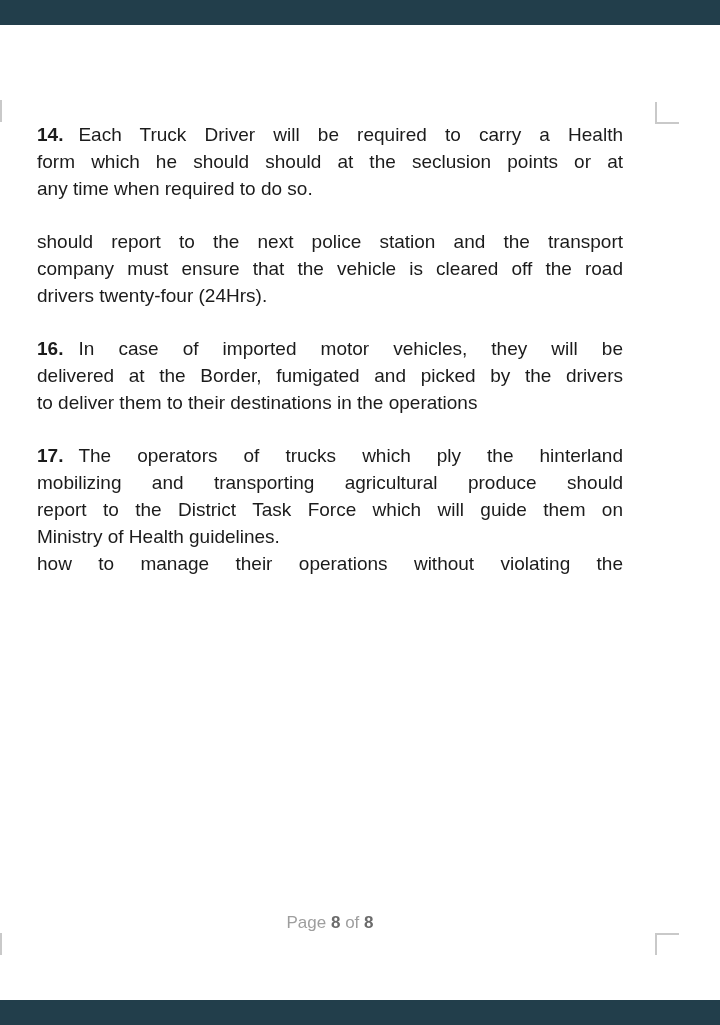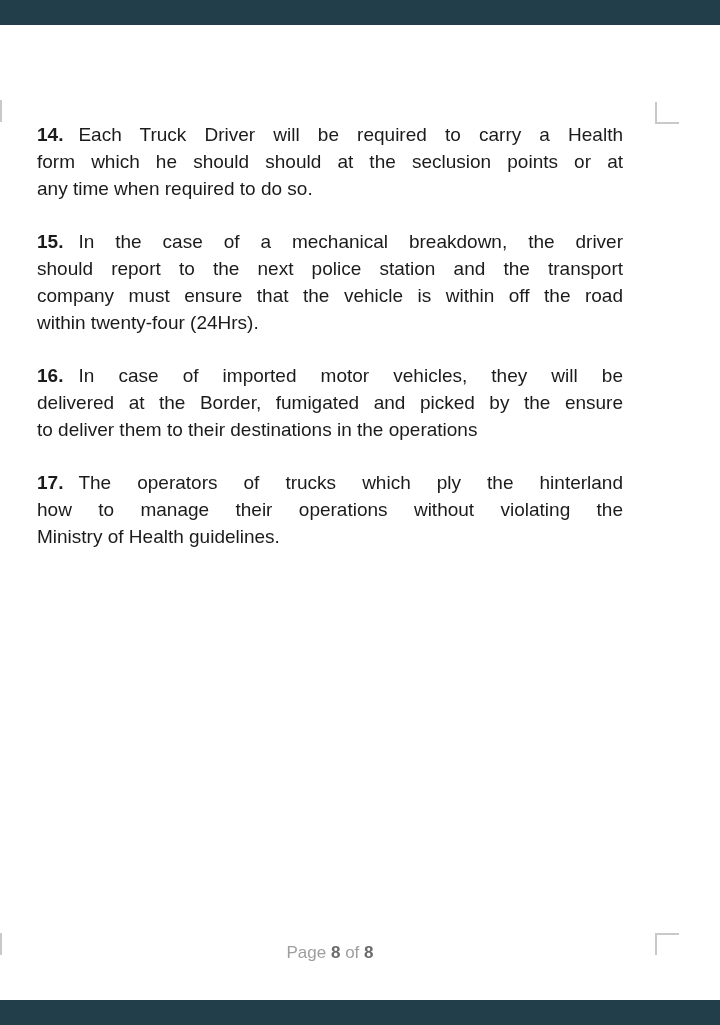--- a/index.html
+++ b/index.html
@@ -72,21 +72,21 @@
     text-align: center;
     text-align-last: left;
   }
   .pnum { font-weight: 700; }
   .ptab { display: inline-block; width: 15px; }
 
   
   #footer {
     position: absolute;
     left: 37px;
-    top: 942px;
+    top: 912px;
     width: 586px;
     text-align: center;
     font-size: 17px;
     line-height: 22px;
   }
   .fgray { color: var(--footer-gray, #9e9e9e); }
   .fnum  { color: var(--footer-num, #6b6b6b); font-weight: 700; }
 </style>
 </head>
 <body>
@@ -101,32 +101,33 @@
   <div class="mark left-partial bl"></div>
   <div class="mark br"></div>
 
   <div id="doc-body">
       <div class="para">
         <div class="line"><span class="pnum">14.</span><span class="ptab"></span>Each Truck Driver will be required to carry a Health</div>
         <div class="line">form which he should should at the seclusion points or at</div>
         <div class="line last">any time when required to do so.</div>
       </div>
       <div class="para">
-        <div class="line"><span class="pnum">15.</span><span class="ptab"></span>In the case of a mechanical breakdown, the driver</div>
         <div class="line">should report to the next police station and the transport</div>
-        <div class="line">company must ensure that the vehicle is within off the road</div>
-        <div class="line last">within twenty-four (24Hrs).</div>
+        <div class="line">company must ensure that the vehicle is cleared off the road</div>
+        <div class="line last">drivers twenty-four (24Hrs).</div>
       </div>
       <div class="para">
         <div class="line"><span class="pnum">16.</span><span class="ptab"></span>In case of imported motor vehicles, they will be</div>
-        <div class="line">delivered at the Border, fumigated and picked by the ensure</div>
+        <div class="line">delivered at the Border, fumigated and picked by the drivers</div>
         <div class="line last">to deliver them to their destinations in the operations</div>
       </div>
       <div class="para">
         <div class="line"><span class="pnum">17.</span><span class="ptab"></span>The operators of trucks which ply the hinterland</div>
+        <div class="line">mobilizing and transporting agricultural produce should</div>
+        <div class="line">report to the District Task Force which will guide them on</div>
+        <div class="line last">Ministry of Health guidelines.</div>
         <div class="line">how to manage their operations without violating the</div>
-        <div class="line last">Ministry of Health guidelines.</div>
       </div>
     </div>
 
   <div id="footer"><span class="fgray">Page</span> <span class="fnum">8</span> <span class="fgray">of</span> <span class="fnum">8</span></div>
 
 </div>
 
 </body></html>

